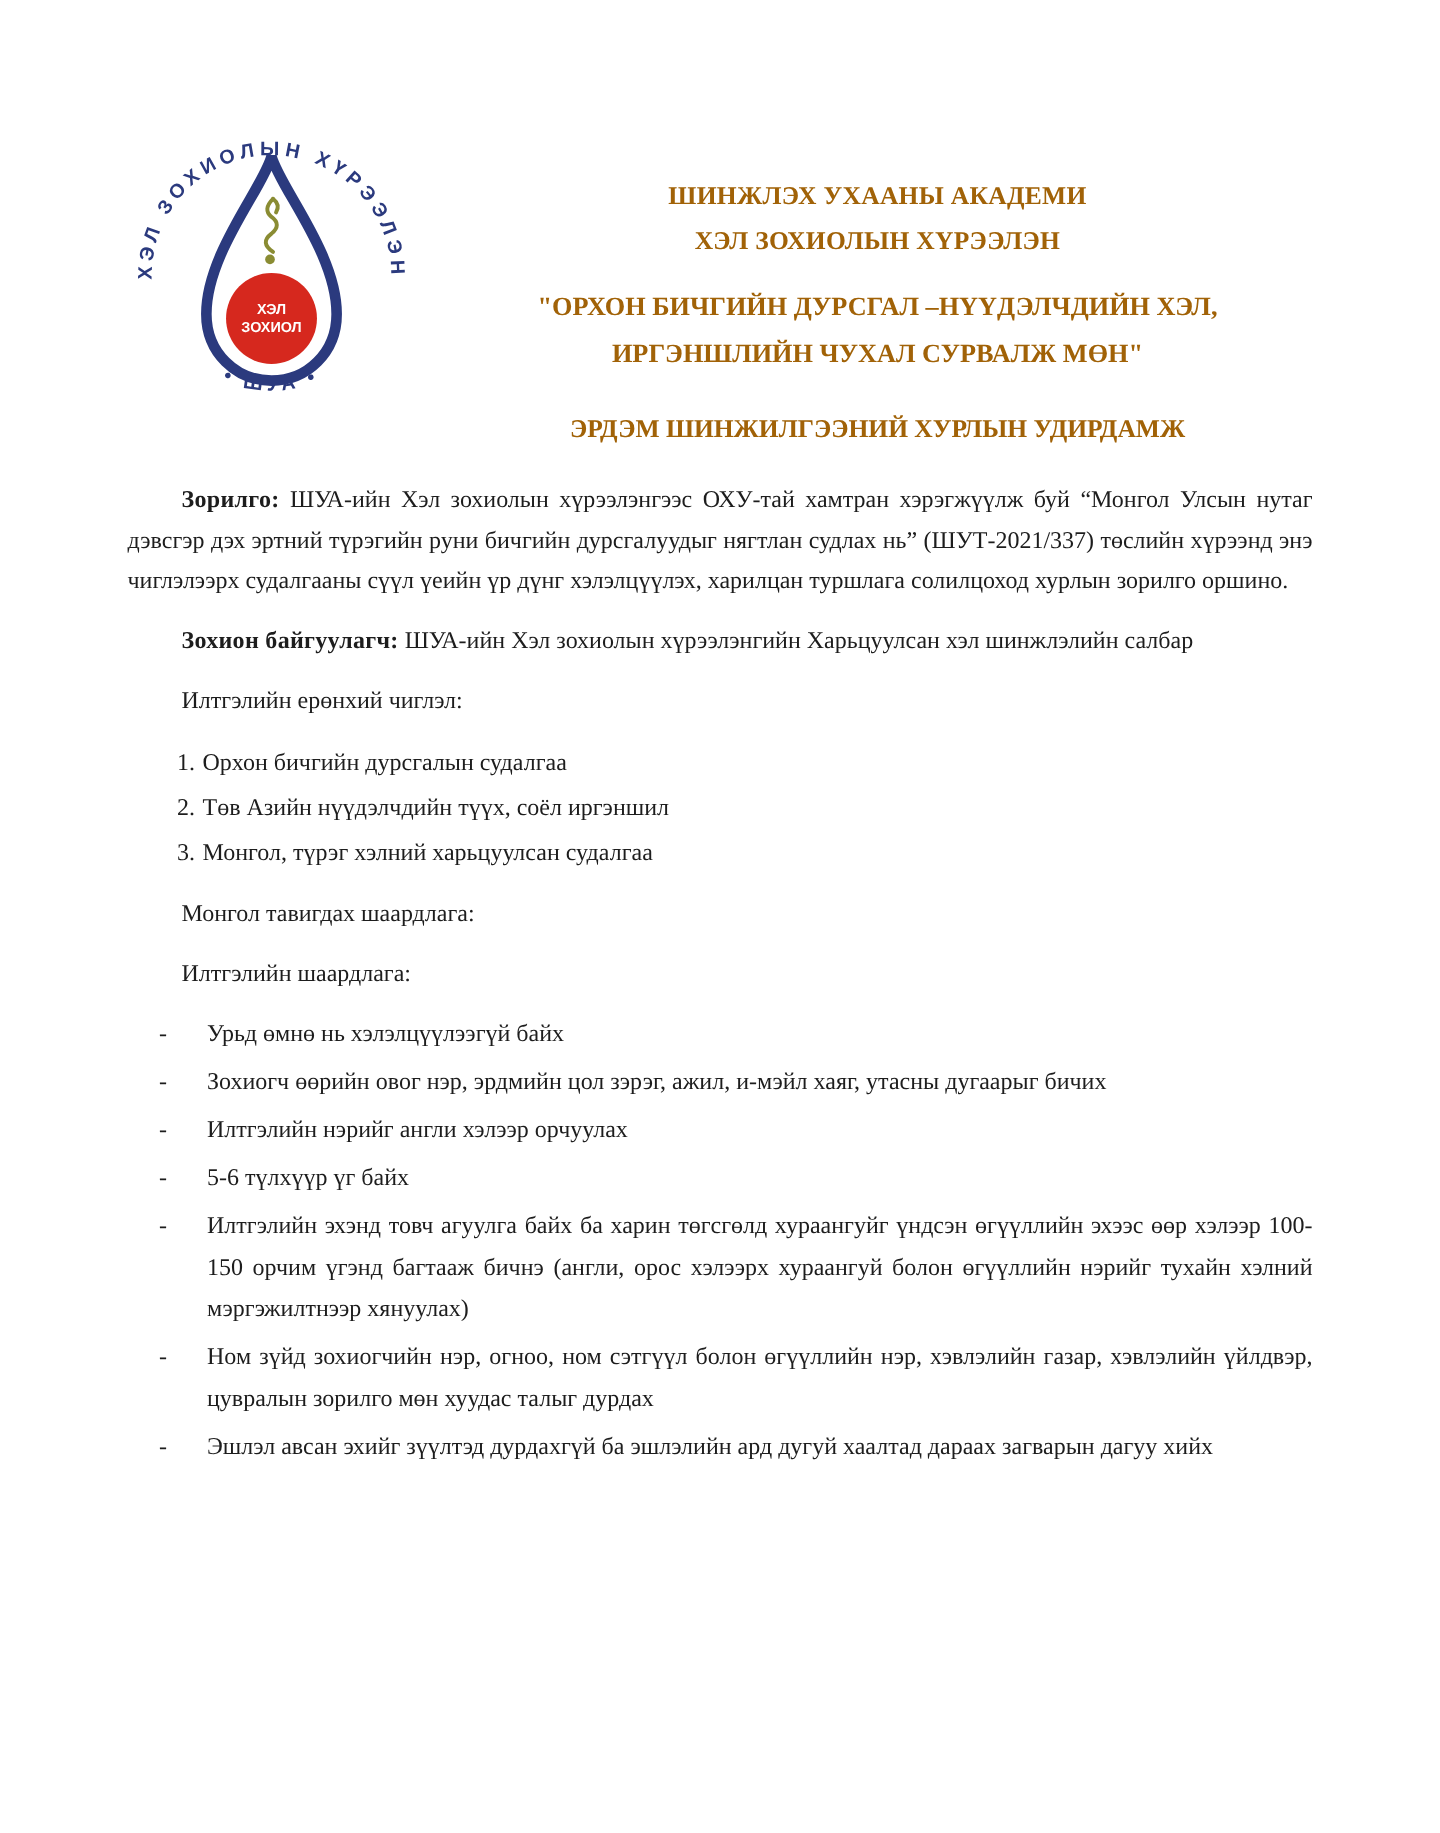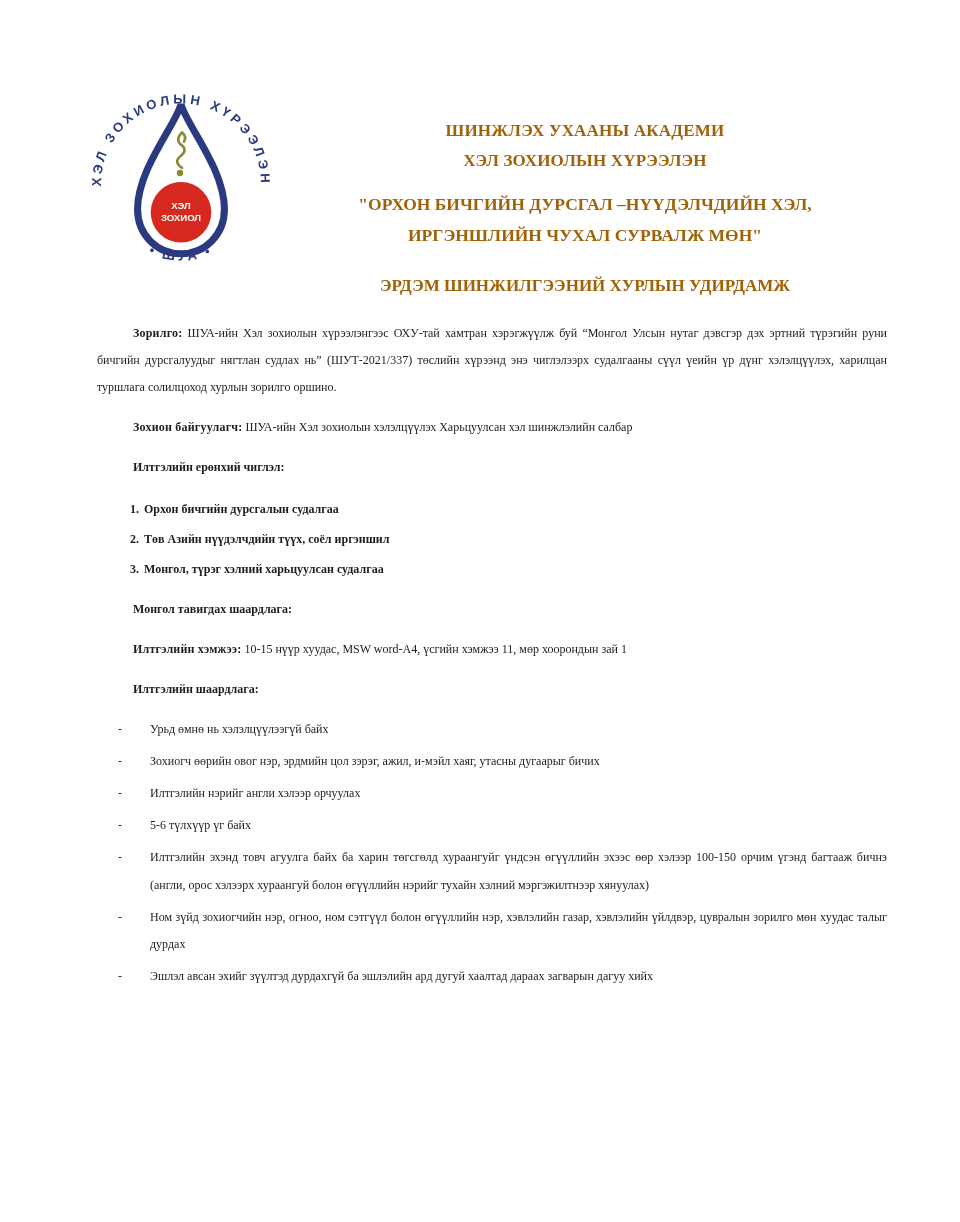--- a/index.html
+++ b/index.html
@@ -18,31 +18,31 @@
     position:absolute; left:295px; top:116px; width:580px;
     text-align:center; font-weight:bold; color:#a16207;
   }
   .org-line  { font-size:17px; line-height:30px; letter-spacing:0.2px; }
   .title-block { margin-top:13px; }
   .title-line { font-size:17.5px; line-height:31px; }
   .subtitle  { margin-top:20px; font-size:17px; line-height:30px; }
 
   
   .body {
-    position:absolute; left:97px; top:320px; width:790px;
-    font-size:12px; line-height:27px; text-align:justify;
+    position:absolute; left:85px; top:320px; width:790px;
+    font-size:16px; line-height:27px; text-align:justify;
   }
   .para { text-indent:36px; margin-bottom:13px; }
   .para b { letter-spacing:0.2px; }
   .lead-label { font-weight:bold; }
   .heading-ind {
-    font-weight:bold; text-indent:36px; text-align:left;
+    font-weight:normal; text-indent:36px; text-align:left;
     margin:12px 0 13px 0; line-height:27px;
   }
-  .numlist { margin:2px 0 12px 33px; text-align:left;font-weight:bold; }
+  .numlist { margin:2px 0 12px 33px; text-align:left; }
   .num-item { line-height:30px; }
   .num-item .num { margin-right:5px; }
   .dashlist { margin-top:4px; }
   .dash-item {
     position:relative; padding-left:53px; line-height:27.5px;
     margin-bottom:4.5px;
   }
   .dash-item .dash { position:absolute; left:21px; top:0; }
 </style>
 </head>
@@ -85,33 +85,32 @@
       <div class="title-line">"ОРХОН БИЧГИЙН ДУРСГАЛ –НҮҮДЭЛЧДИЙН ХЭЛ,</div>
       <div class="title-line">ИРГЭНШЛИЙН ЧУХАЛ СУРВАЛЖ МӨН"</div>
     </div>
     <div class="subtitle">ЭРДЭМ ШИНЖИЛГЭЭНИЙ ХУРЛЫН УДИРДАМЖ</div>
   </div>
 
   <div class="body">
 
     <p class="para"><b class="lead-label">Зорилго:</b> <span>ШУА-ийн Хэл зохиолын хүрээлэнгээс ОХУ-тай хамтран хэрэгжүүлж буй “Монгол Улсын нутаг дэвсгэр дэх эртний түрэгийн руни бичгийн дурсгалуудыг нягтлан судлах нь” (ШУТ-2021/337) төслийн хүрээнд энэ чиглэлээрх судалгааны сүүл үеийн үр дүнг хэлэлцүүлэх, харилцан туршлага солилцоход хурлын зорилго оршино.</span></p>
 
-    <p class="para"><b class="lead-label">Зохион байгуулагч:</b> <span>ШУА-ийн Хэл зохиолын хэлэлцүүлэх Харьцуулсан хэл шинжлэлийн салбар</span></p>
+    <p class="para"><b class="lead-label">Зохион байгуулагч:</b> <span>ШУА-ийн Хэл зохиолын хүрээлэнгийн Харьцуулсан хэл шинжлэлийн салбар</span></p>
 
     <div class="heading-ind">Илтгэлийн ерөнхий чиглэл:</div>
 
     <div class="numlist">
       <div class="num-item"><span class="num">1.</span><span>Орхон бичгийн дурсгалын судалгаа</span></div>
       <div class="num-item"><span class="num">2.</span><span>Төв Азийн нүүдэлчдийн түүх, соёл иргэншил</span></div>
       <div class="num-item"><span class="num">3.</span><span>Монгол, түрэг хэлний харьцуулсан судалгаа</span></div>
     </div>
 
     <div class="heading-ind">Монгол тавигдах шаардлага:</div>
 
-    <p class="para"><b class="lead-label">Илтгэлийн хэмжээ:</b> <span>10-15 нүүр хуудас, MSW word-A4, үсгийн хэмжээ 11, мөр хоорондын зай 1</span></p>
 
     <div class="heading-ind">Илтгэлийн шаардлага:</div>
 
     <div class="dashlist">
       <div class="dash-item"><span class="dash">-</span><span>Урьд өмнө нь хэлэлцүүлээгүй байх</span></div>
       <div class="dash-item"><span class="dash">-</span><span>Зохиогч өөрийн овог нэр, эрдмийн цол зэрэг, ажил, и-мэйл хаяг, утасны дугаарыг бичих</span></div>
       <div class="dash-item"><span class="dash">-</span><span>Илтгэлийн нэрийг англи хэлээр орчуулах</span></div>
       <div class="dash-item"><span class="dash">-</span><span>5-6 түлхүүр үг байх</span></div>
       <div class="dash-item"><span class="dash">-</span><span>Илтгэлийн эхэнд товч агуулга байх ба харин төгсгөлд хураангуйг үндсэн өгүүллийн эхээс өөр хэлээр 100-150 орчим үгэнд багтааж бичнэ (англи, орос хэлээрх хураангуй болон өгүүллийн нэрийг тухайн хэлний мэргэжилтнээр хянуулах)</span></div>
       <div class="dash-item"><span class="dash">-</span><span>Ном зүйд зохиогчийн нэр, огноо, ном сэтгүүл болон өгүүллийн нэр, хэвлэлийн газар, хэвлэлийн үйлдвэр, цувралын зорилго мөн хуудас талыг дурдах</span></div>

